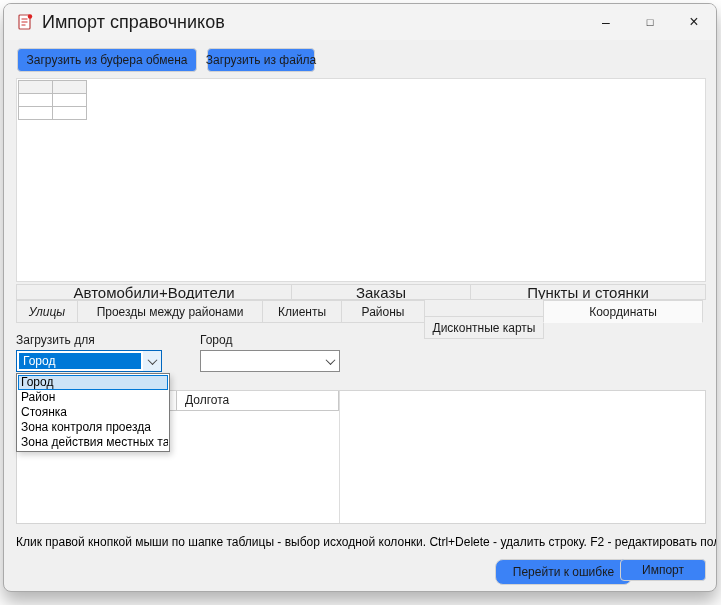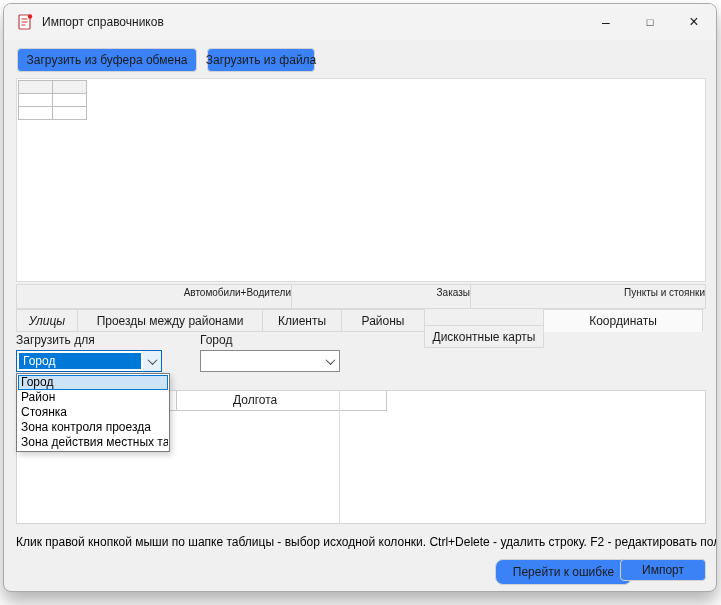--- a/index.html
+++ b/index.html
@@ -9,21 +9,21 @@
   .window {
     position:absolute; left:3px; top:3px; width:714px; height:589px;
     background:#f0f0f0; border:1px solid #a9a9a9; border-radius:8px;
     box-shadow:0 10px 18px rgba(0,0,0,0.30);
     overflow:hidden;
   }
 
   
   .titlebar { position:absolute; left:0; top:0; width:100%; height:36px; background:#f3f3f3; }
   .app-icon { position:absolute; left:12px; top:9px; width:18px; height:18px; }
-  .title-text { position:absolute; left:38px; top:0; line-height:36px; font-size:12px; color:#1b1b1b; white-space:nowrap; }
+  .title-text { position:absolute; left:38px; top:0; line-height:36px; font-size:18px; color:#1b1b1b; white-space:nowrap; }
   .win-btn { position:absolute; top:0; width:44px; height:36px; display:flex; align-items:center; justify-content:center;
              font-size:14px; color:#1b1b1b; cursor:default; }
   .win-btn.min { right:88px; }
   .win-btn.max { right:44px; font-size:11px; }
   .win-btn.close { right:0; font-size:16px; }
 
   
   .btn { position:absolute; height:24px; background:#3b82f6; border:1px solid #d2d2d2; border-radius:4px;
          font-size:12px; color:#1b1b1b; display:flex; align-items:center; justify-content:center; cursor:default; white-space:nowrap; }
   .btn-clipboard { left:13px; top:44px; width:180px; }
@@ -32,21 +32,21 @@
   
   .list-panel { position:absolute; left:12px; top:74px; width:690px; height:204px; background:#ffffff; border:1px solid #dcdcdc; }
   .mini-grid { position:absolute; left:1px; top:1px; display:grid; grid-template-columns:34px 34px; grid-auto-rows:13px;
                border-left:1px solid #bdbdbd; border-top:1px solid #bdbdbd; }
   .mini-grid .cell { border-right:1px solid #bdbdbd; border-bottom:1px solid #bdbdbd; background:#ffffff; }
   .mini-grid .cell.hdr { background:#f2f2f2; }
 
   
   .tabs { position:absolute; left:12px; top:280px; width:692px; }
   .tab-row { display:flex; }
-  .tab-row-1 .tab { height:25px; line-height:15px; font-size:10px;text-align:right; }
+  .tab-row-1 .tab { height:16px; line-height:15px; font-size:15px; }
   .tab-row-2 .tab { height:23px; line-height:22px; font-size:12px; }
   .tab { background:#f0f0f0; border:1px solid #d9d9d9; margin-left:-1px; text-align:center; color:#1b1b1b;
          white-space:nowrap; overflow:hidden; cursor:default; }
   .tab:first-child { margin-left:0; }
   .tab.active { background:#fafafa; border-bottom:1px solid #fafafa; position:relative; z-index:2; }
 
   
   .lbl { position:absolute; font-size:12px; color:#1b1b1b; white-space:nowrap; }
   .lbl-coords-for { left:12px; top:329px; }
   .lbl-city { left:196px; top:329px; }
@@ -140,21 +140,21 @@
     <div class="combo combo-2">
       <div class="combo-value"></div>
       <div class="combo-drop">
           <span class="chev"></span>
         </div>
     </div>
 
     <div class="coords-table">
       <div class="coords-table-header">
           <div class="th" style="width: 160px;"></div>
-          <div class="th" style="width: 162px; margin-left: 48px;">Долгота</div>
+          <div class="th" style="width: 162px;">Долгота</div>
         </div>
       <div class="col-line" style="left:322px;"></div>
     </div>
 
     <div class="dropdown">
         <div class="dd-item hl">Город</div>
         <div class="dd-item">Район</div>
         <div class="dd-item">Стоянка</div>
         <div class="dd-item">Зона контроля проезда</div>
         <div class="dd-item">Зона действия местных тар</div>

